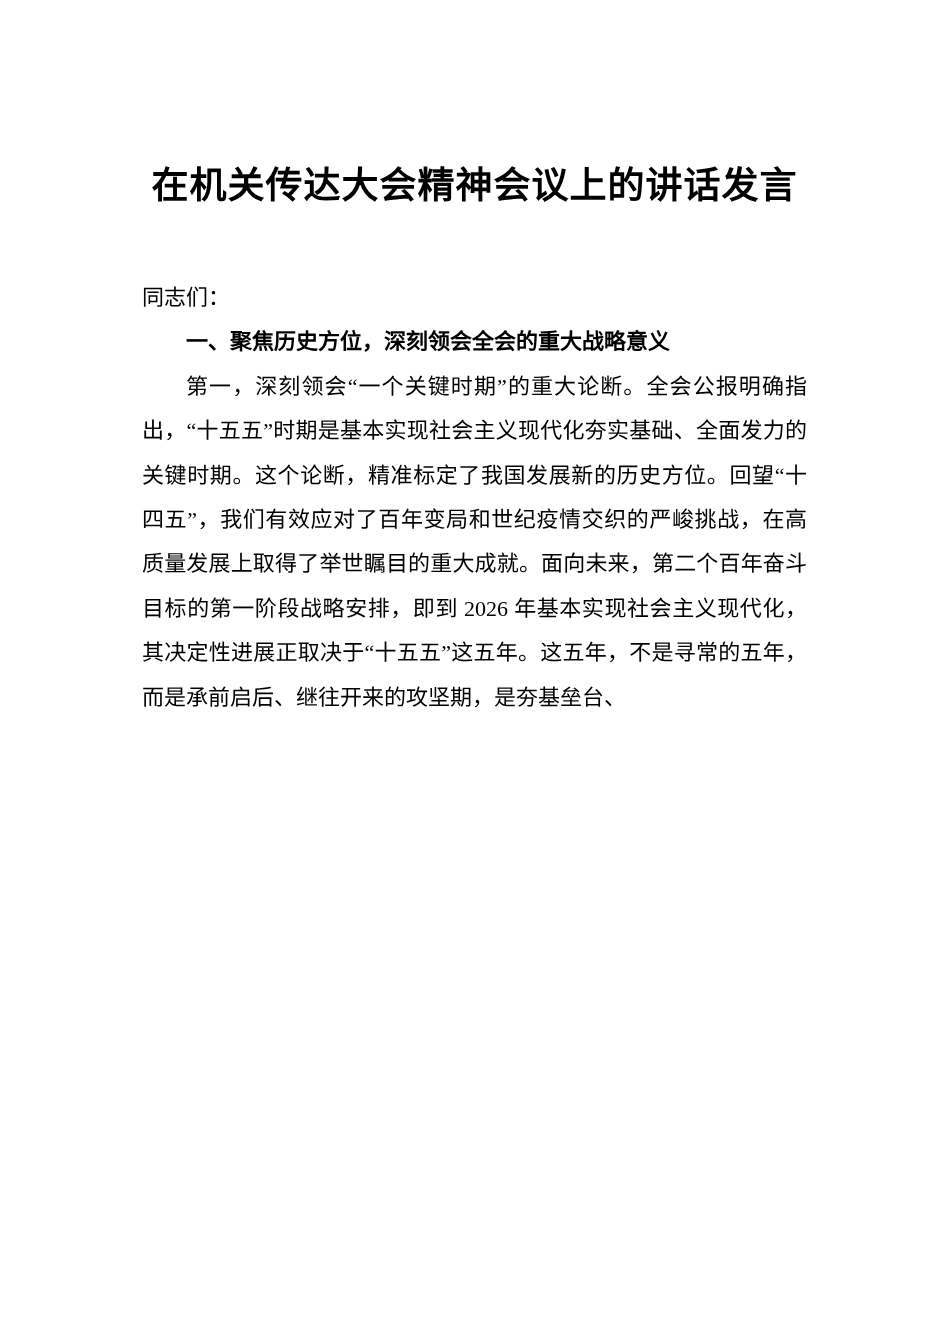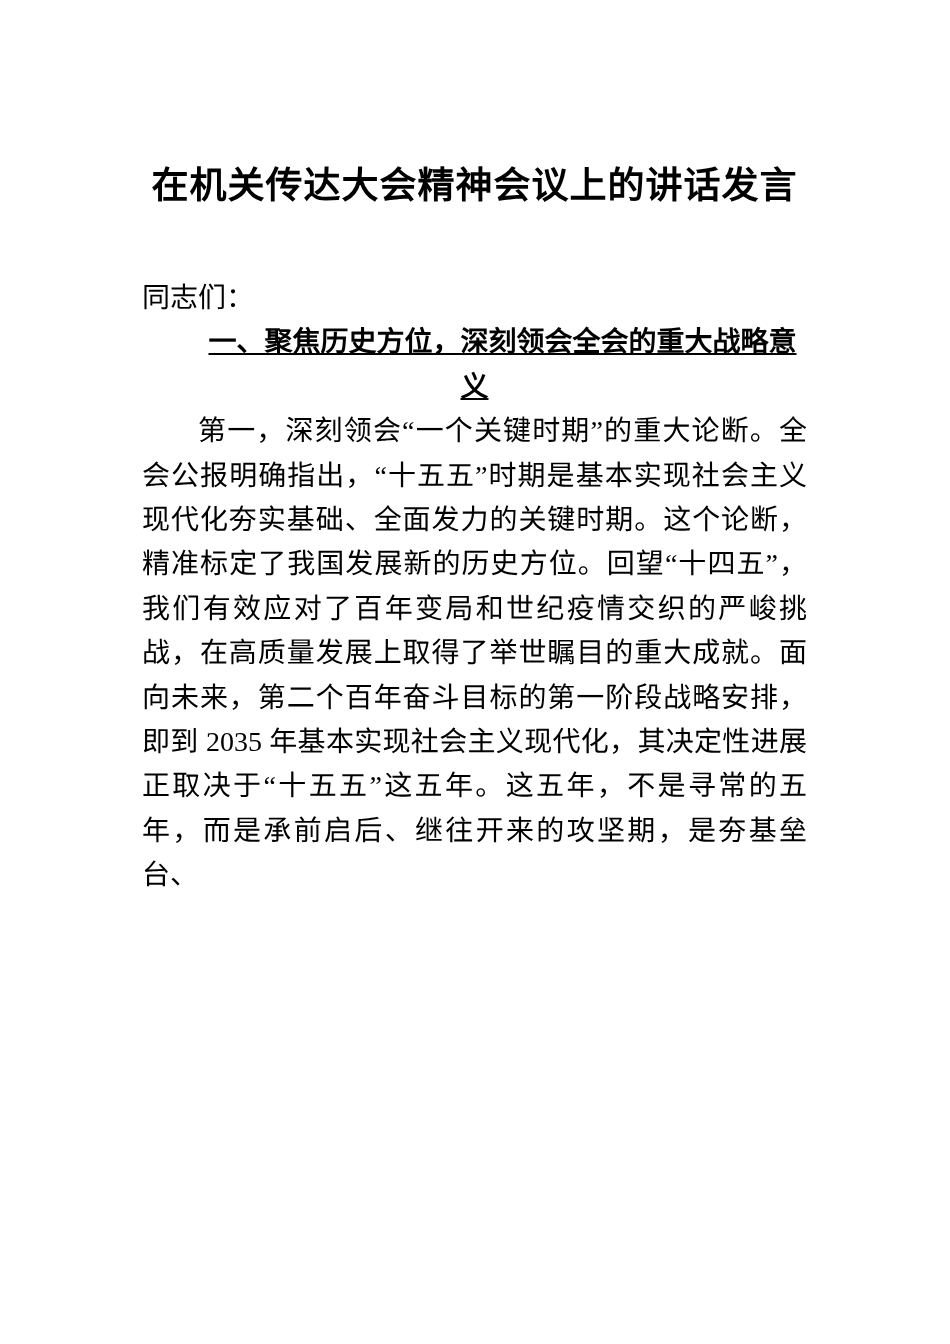--- a/index.html
+++ b/index.html
@@ -29,44 +29,43 @@
     font-weight: bold;
     font-size: 37px;
     line-height: 46px;
     letter-spacing: 1px;
     color: #000000;
   }
   .content {
     margin-top: 67px;
     font-family: "Liberation Serif", "DejaVu Serif", serif;
     font-weight: normal;
-    font-size: 28px;
+    font-size: 22px;
     line-height: 44.4px;
     text-align: justify;
     text-justify: inter-ideograph;
     color: #000000;
   }
   .content p {
     margin: 0;
     padding: 0;
     text-indent: 2em;
   }
   .content p.salutation {
     text-indent: 0;
   }
   .content p.heading {
     font-family: "Liberation Sans", "DejaVu Sans", sans-serif;
     font-weight: bold;
-    text-align: center;
-    text-decoration: underline;
+    text-align: left;
   }
 </style>
 </head>
 <body>
 
 <div class="page">
   <h1 class="doc-title">在机关传达大会精神会议上的讲话发言</h1>
   <div class="content">
     <p class="para salutation">同志们：</p>
     <p class="para heading">一、聚焦历史方位，深刻领会全会的重大战略意义</p>
-    <p class="para">第一，深刻领会“一个关键时期”的重大论断。全会公报明确指出，“十五五”时期是基本实现社会主义现代化夯实基础、全面发力的关键时期。这个论断，精准标定了我国发展新的历史方位。回望“十四五”，我们有效应对了百年变局和世纪疫情交织的严峻挑战，在高质量发展上取得了举世瞩目的重大成就。面向未来，第二个百年奋斗目标的第一阶段战略安排，即到 2035 年基本实现社会主义现代化，其决定性进展正取决于“十五五”这五年。这五年，不是寻常的五年，而是承前启后、继往开来的攻坚期，是夯基垒台、</p>
+    <p class="para">第一，深刻领会“一个关键时期”的重大论断。全会公报明确指出，“十五五”时期是基本实现社会主义现代化夯实基础、全面发力的关键时期。这个论断，精准标定了我国发展新的历史方位。回望“十四五”，我们有效应对了百年变局和世纪疫情交织的严峻挑战，在高质量发展上取得了举世瞩目的重大成就。面向未来，第二个百年奋斗目标的第一阶段战略安排，即到 2026 年基本实现社会主义现代化，其决定性进展正取决于“十五五”这五年。这五年，不是寻常的五年，而是承前启后、继往开来的攻坚期，是夯基垒台、</p>
   </div>
 </div>
 
 </body></html>

